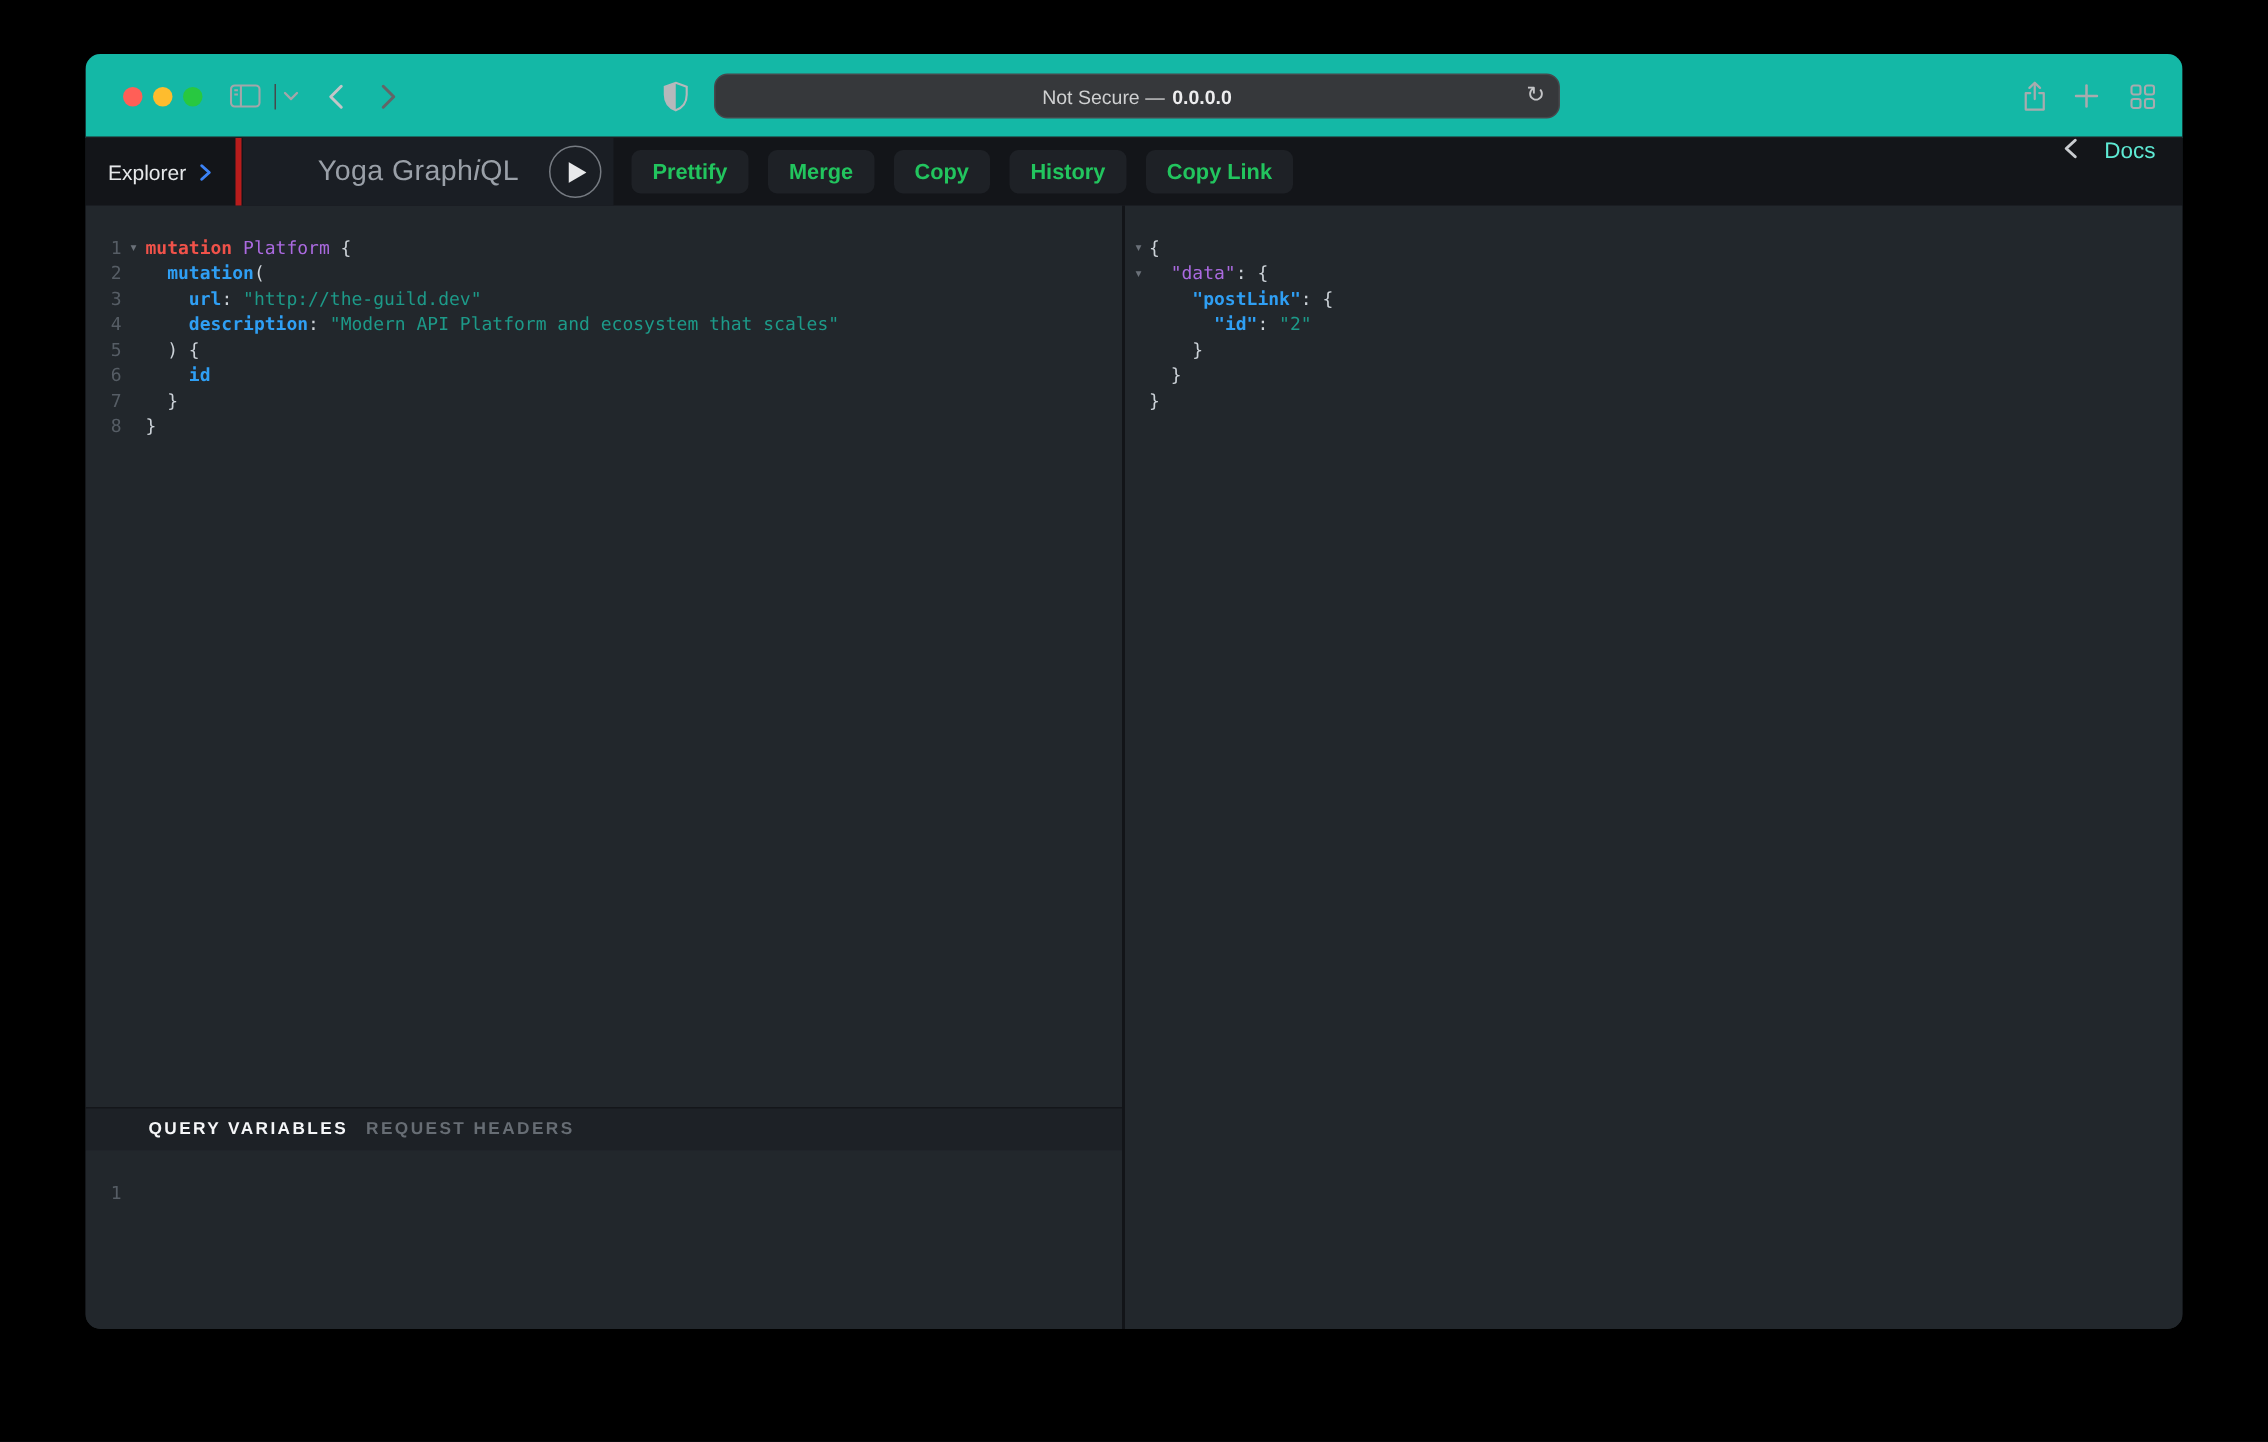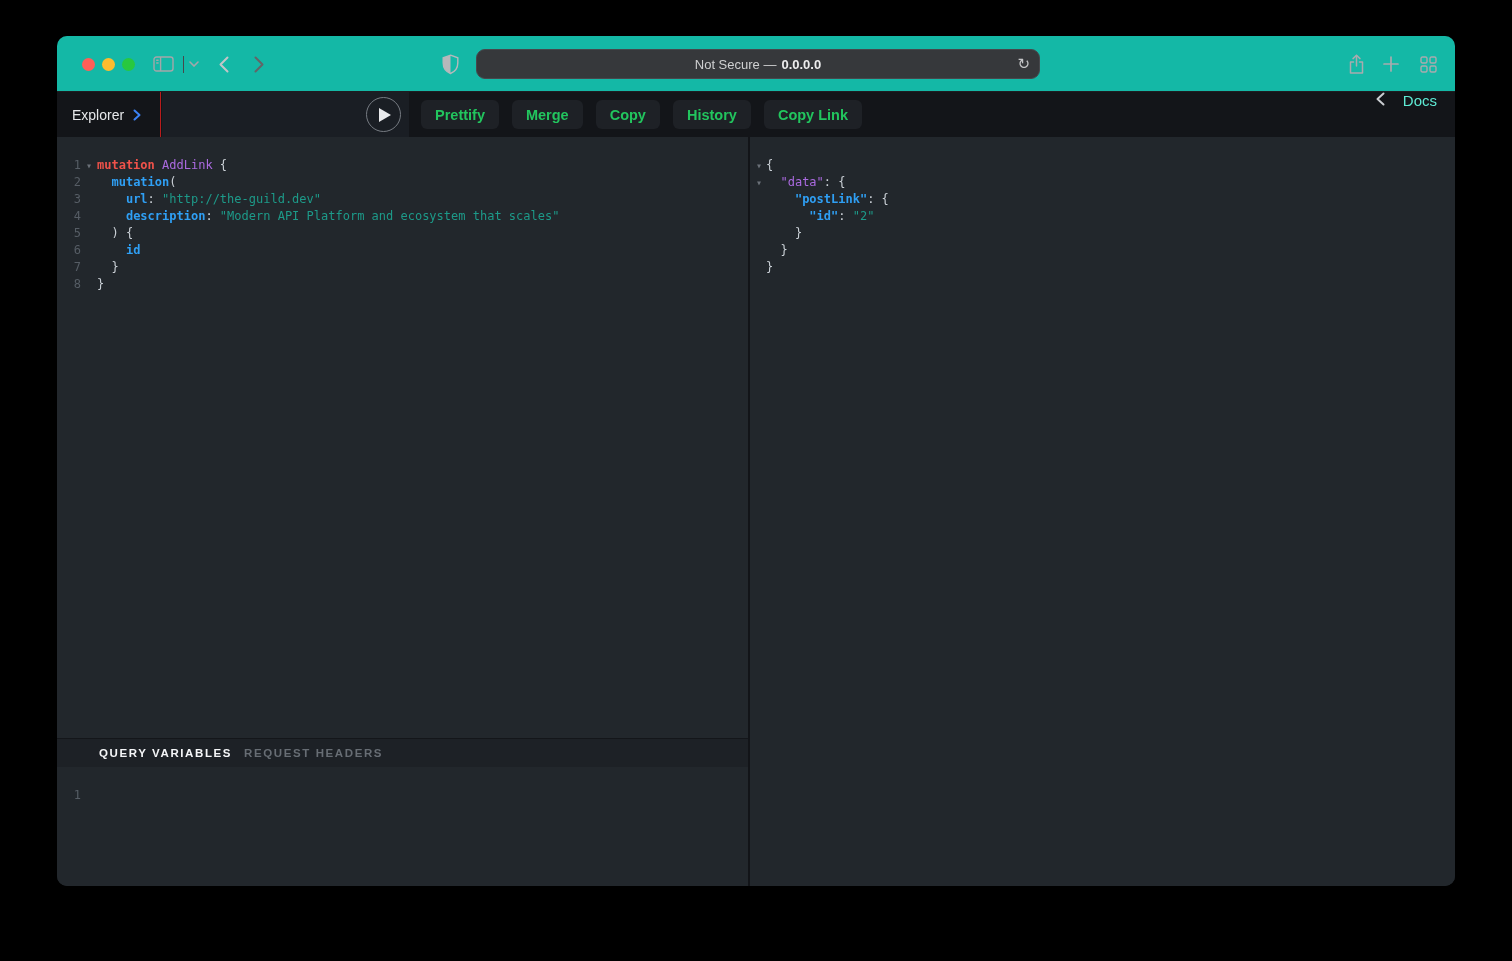--- a/index.html
+++ b/index.html
@@ -25,21 +25,21 @@
             display:flex; align-items:center; justify-content:center;
             font-size:13px; color:#cfd0d1; }
   .urlbar .host { font-weight:700; color:#ededee; margin-left:5px; }
   .reload { position:absolute; right:9px; top:5px; font-size:15px; color:#c4c5c7;
             line-height:18px; cursor:default; }
 
   
   .gtoolbar { position:relative; height:45px; background:#131519; }
   .explorer { position:absolute; left:0; top:0; width:104px; height:45px;
               display:flex; align-items:center; padding-left:15px; gap:9px;
-              border-right:1px solid #b91c1c; }
+              border-right:4px solid #b91c1c; }
   .explorer span { font-size:14px; color:#e6e8ea; }
   .session-bg { position:absolute; left:105px; top:0; width:247px; height:45px;
                 background:#1a1e24; }
   .gtitle { position:absolute; left:222px; top:0; height:45px; transform:translateX(-50%);
             display:flex; align-items:center; font-size:19px; color:#9aa0a8;
             letter-spacing:.3px; white-space:nowrap; }
   .gtitle .it { font-style:italic; }
   .playbtn { position:absolute; left:309px; top:5px; width:35px; height:35px;
              border-radius:50%; border:1.5px solid #767b82; background:transparent;
              display:flex; align-items:center; justify-content:center; cursor:pointer; }
@@ -158,20 +158,25 @@
   <div class="gtoolbar">
     <div class="session-bg"></div>
 
     <div class="explorer">
       <span>Explorer</span>
       <svg width="8" height="12" viewBox="0 0 8 12" fill="none" stroke="#3b82f6" stroke-width="2" stroke-linecap="round" stroke-linejoin="round">
         <polyline points="1.5,1.5 6.5,6 1.5,10.5"></polyline>
       </svg>
     </div>
 
+    <div class="gtitle">
+      <span>Yoga Graph</span>
+        <span class="it">i</span>
+        <span>QL</span>
+    </div>
 
     <button class="playbtn">
       <svg width="12" height="14" viewBox="0 0 12 14" style="margin-left:2px">
         <polygon points="0,0 12,7 0,14" fill="#e8e9eb"></polygon>
       </svg>
     </button>
 
     <div class="gbtns">
       <button class="gbtn">Prettify</button>
       <button class="gbtn">Merge</button>
@@ -187,21 +192,21 @@
       <span>Docs</span>
     </div>
   </div>
 
   <div class="main">
     <div class="left-pane">
       <div class="query-editor" id="query-code">
           <div class="code-line">
             <span class="gutter-num">1</span>
             <span class="fold">▾</span>
-            <span class="code-text"><span class="tok-kw">mutation</span><span class="tok-plain"> </span><span class="tok-def">AddLink</span><span class="tok-punc"> {</span></span>
+            <span class="code-text"><span class="tok-kw">mutation</span><span class="tok-plain"> </span><span class="tok-def">Platform</span><span class="tok-punc"> {</span></span>
           </div>
           <div class="code-line">
             <span class="gutter-num">2</span>
             <span class="fold"></span>
             <span class="code-text"><span class="tok-plain">  </span><span class="tok-prop">mutation</span><span class="tok-punc">(</span></span>
           </div>
           <div class="code-line">
             <span class="gutter-num">3</span>
             <span class="fold"></span>
             <span class="code-text"><span class="tok-plain">    </span><span class="tok-prop">url</span><span class="tok-punc">:</span><span class="tok-plain"> </span><span class="tok-str">"http://the-guild.dev"</span></span>

